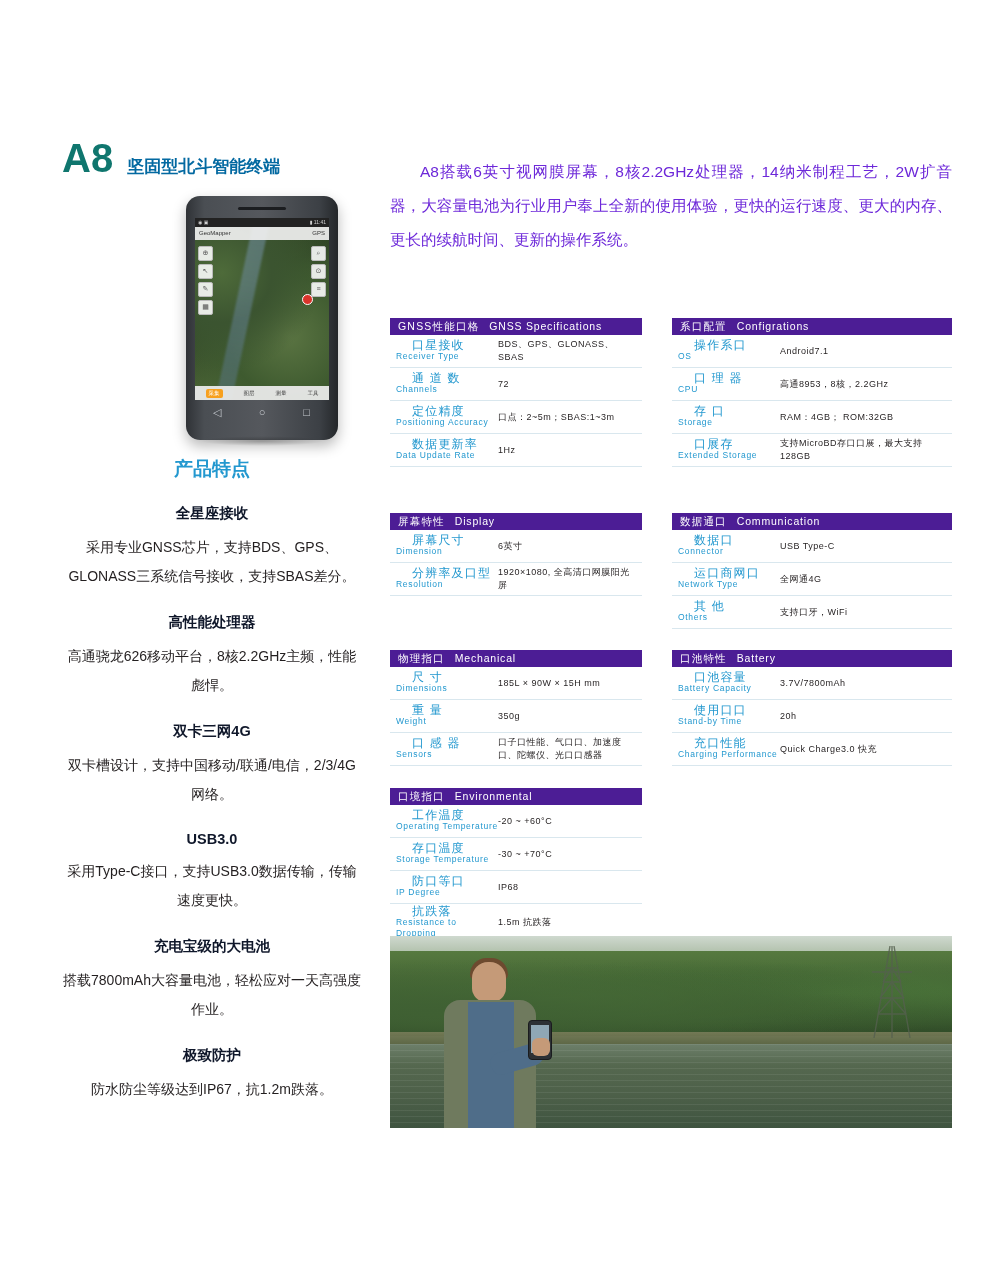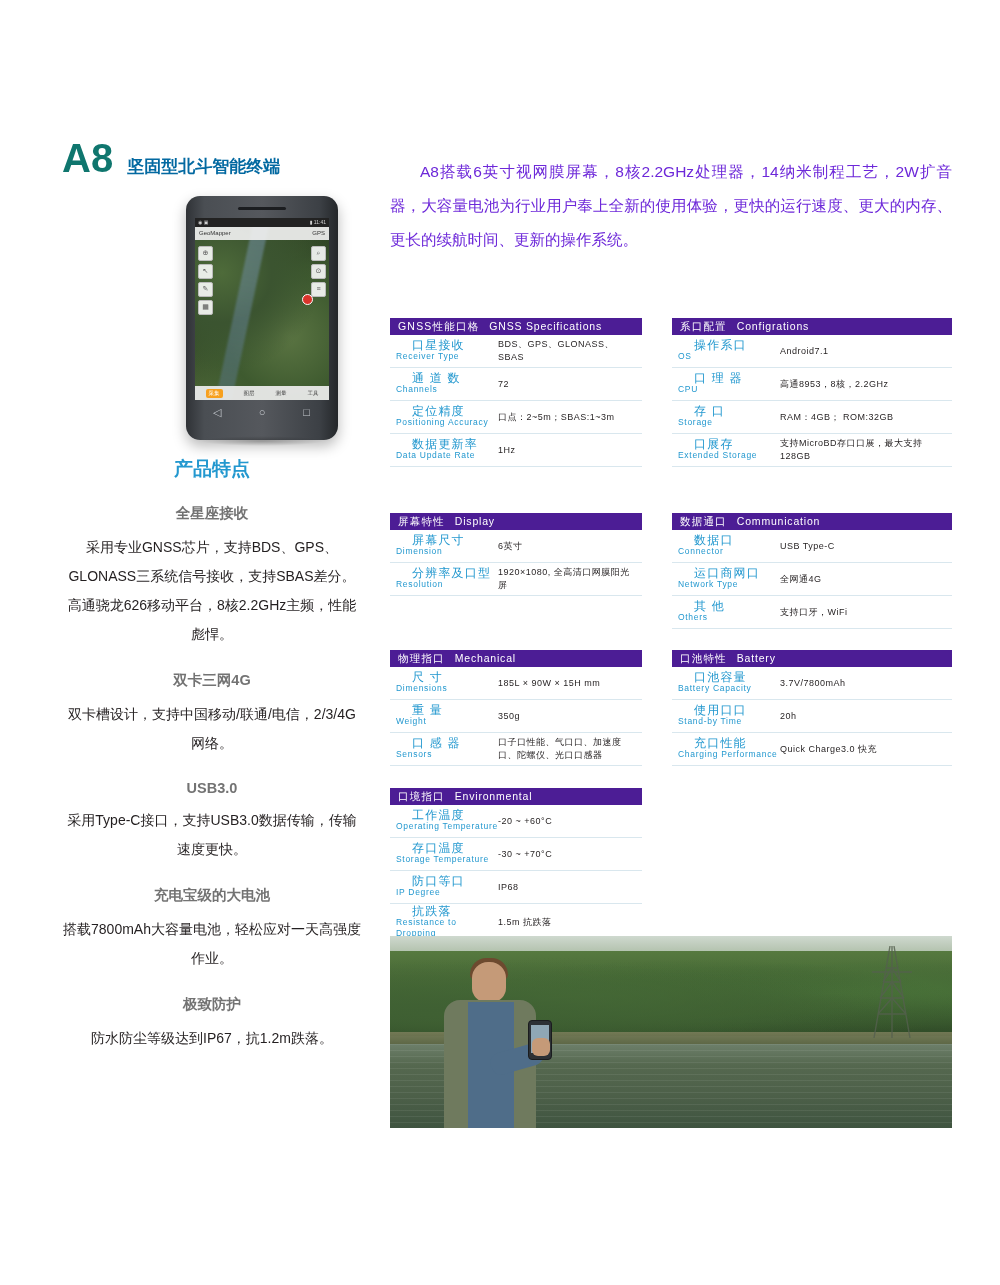--- a/index.html
+++ b/index.html
@@ -223,21 +223,21 @@
   }
   #features .feat-title {
     font-size: 19px;
     font-weight: bold;
     color: #2398cf;
     margin-bottom: 18px;
   }
   #features .f-head {
     font-size: 14.5px;
     font-weight: bold;
-    color: #737373;
+    color: #0f172a;
     margin-top: 22px;
     margin-bottom: 10px;
   }
   #features .f-body {
     font-size: 14px;
     line-height: 29px;
     color: #231f20;
   }
 
   
@@ -459,20 +459,21 @@
     </div>
     <div class="dev-shadow"></div>
   </div>
 
   <div id="features">
     <div class="feat-title">产品特点</div>
 
     <div class="f-head">全星座接收</div>
     <div class="f-body">采用专业GNSS芯片，支持BDS、GPS、GLONASS三系统信号接收，支持SBAS差分。</div>
 
+    <div class="f-head">高性能处理器</div>
     <div class="f-body">高通骁龙626移动平台，8核2.2GHz主频，性能彪悍。</div>
 
     <div class="f-head">双卡三网4G</div>
     <div class="f-body">双卡槽设计，支持中国移动/联通/电信，2/3/4G网络。</div>
 
     <div class="f-head">USB3.0</div>
     <div class="f-body">采用Type-C接口，支持USB3.0数据传输，传输速度更快。</div>
 
     <div class="f-head">充电宝级的大电池</div>
     <div class="f-body">搭载7800mAh大容量电池，轻松应对一天高强度作业。</div>

